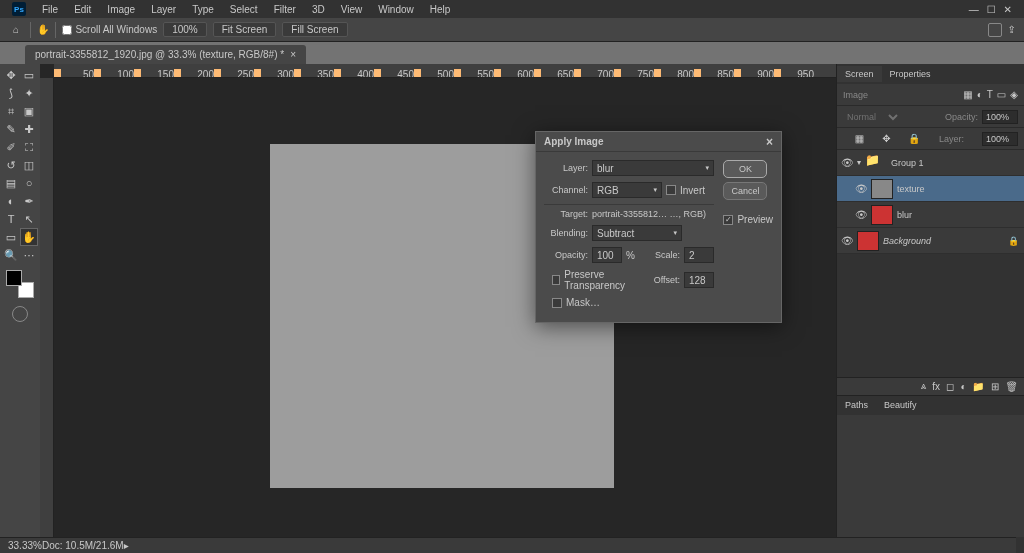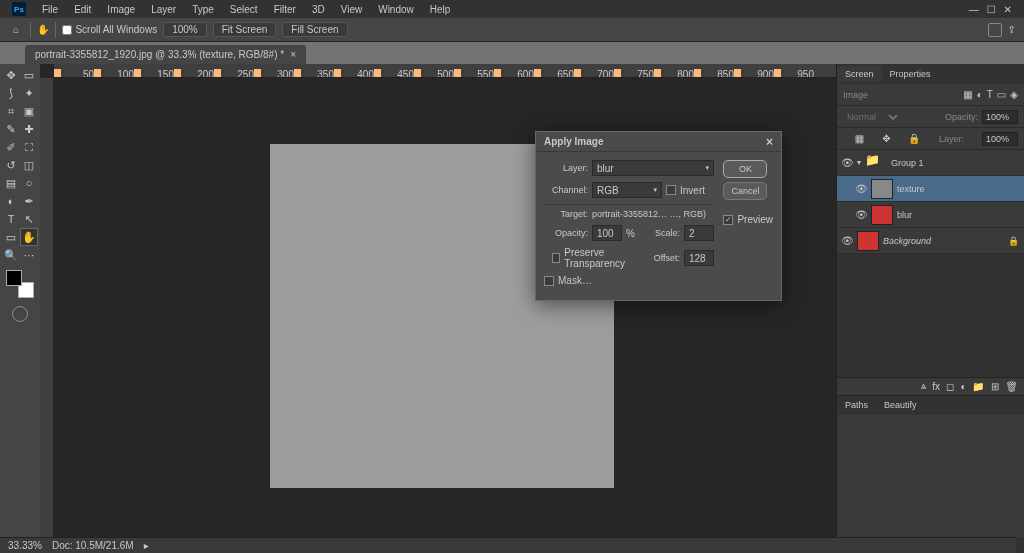--- a/index.html
+++ b/index.html
@@ -47,21 +47,21 @@
 .layer .eye{width:12px;font-size:10px}
 .layer .thumb{width:22px;height:20px;background:#888;border:1px solid #222}
 .layer .thumb.grp{background:none;border:none;font-size:12px}
 .layer .thumb.red{background:#c33}
 .layer .name{font-size:9px}
 .layer .lock{margin-left:auto;font-size:9px}
 .panelspacer{flex:1;background:#323232}
 .panelfoot{height:18px;border-top:1px solid #222;display:flex;justify-content:flex-end;align-items:center;gap:6px;padding:0 6px;font-size:10px}
 .paneltabs2{display:flex;background:#323232;height:20px;align-items:center;border-top:1px solid #222}
 .paneltabs2 span{padding:3px 8px;font-size:9px}
-.statusbar{position:absolute;bottom:0;left:0;right:8px;height:16px;background:#3a3a3a;display:flex;align-items:center;padding:0 8px;gap:10px;font-size:9px;border-top:1px solid #222}
+.statusbar{position:absolute;bottom:0;left:0;right:8px;height:16px;background:#3a3a3a;display:flex;align-items:center;padding:0 8px;gap:0;font-size:9px;border-top:1px solid #222}
 .dialog{position:absolute;top:131px;left:535px;width:247px;background:#4b4b4b;border:1px solid #666;box-shadow:0 4px 20px rgba(0,0,0,.5)}
 .dialog .dtitle{height:20px;background:#4b4b4b;display:flex;align-items:center;padding:0 8px;font-size:10px;font-weight:bold;border-bottom:1px solid #3a3a3a}
 .dialog .dtitle .dx{margin-left:auto;font-size:12px}
 .dialog .dbody{padding:8px;position:relative}
 .dialog .drow{display:flex;align-items:center;margin-bottom:6px;gap:4px}
 .dialog .dlbl{width:44px;text-align:right;font-size:9px}
 .dialog .dsel{background:#3a3a3a;border:1px solid #2a2a2a;height:16px;padding:0 4px;font-size:9px;display:flex;align-items:center;flex:1}
 .dialog .dsel.small{flex:0 0 30px}
 .dialog .dsel .arrow{margin-left:auto;font-size:7px}
 .dialog .dchk{display:flex;align-items:center;gap:4px;font-size:9px}
@@ -300,20 +300,27 @@
             <span class="box"></span>
             <span>Invert</span>
           </label>
       </div>
       <div class="sep"></div>
       <div class="drow">
         <span class="dlbl">Target:</span>
         <span style="font-size:9px">portrait-3355812… …, RGB)</span>
       </div>
       <div class="drow">
+        <span class="dlbl">Blending:</span>
+        <div class="dsel" style="flex:0 0 90px">
+            <span>Subtract</span>
+            <span class="arrow">▾</span>
+          </div>
+      </div>
+      <div class="drow">
         <span class="dlbl">Opacity:</span>
         <div class="dsel small">
             <span>100</span>
           </div>
         <span>%</span>
         <div style="flex:1"></div>
         <span style="font-size:9px">Scale:</span>
         <div class="dsel small">
             <span>2</span>
           </div>
@@ -323,21 +330,21 @@
             <span class="box"></span>
             <span>Preserve Transparency</span>
           </label>
         <div style="flex:1"></div>
         <span style="font-size:9px">Offset:</span>
         <div class="dsel small">
             <span>128</span>
           </div>
       </div>
       <div class="drow">
-        <label class="dchk" style="">
+        <label class="dchk" style="margin-left:8px">
             <span class="box"></span>
             <span>Mask…</span>
           </label>
       </div>
     </div>
     <div class="dbtns">
       <div class="dbtn primary">OK</div>
       <div class="dbtn">Cancel</div>
       <label class="dchk" style="margin-top:10px">
           <span class="box">✓</span>

